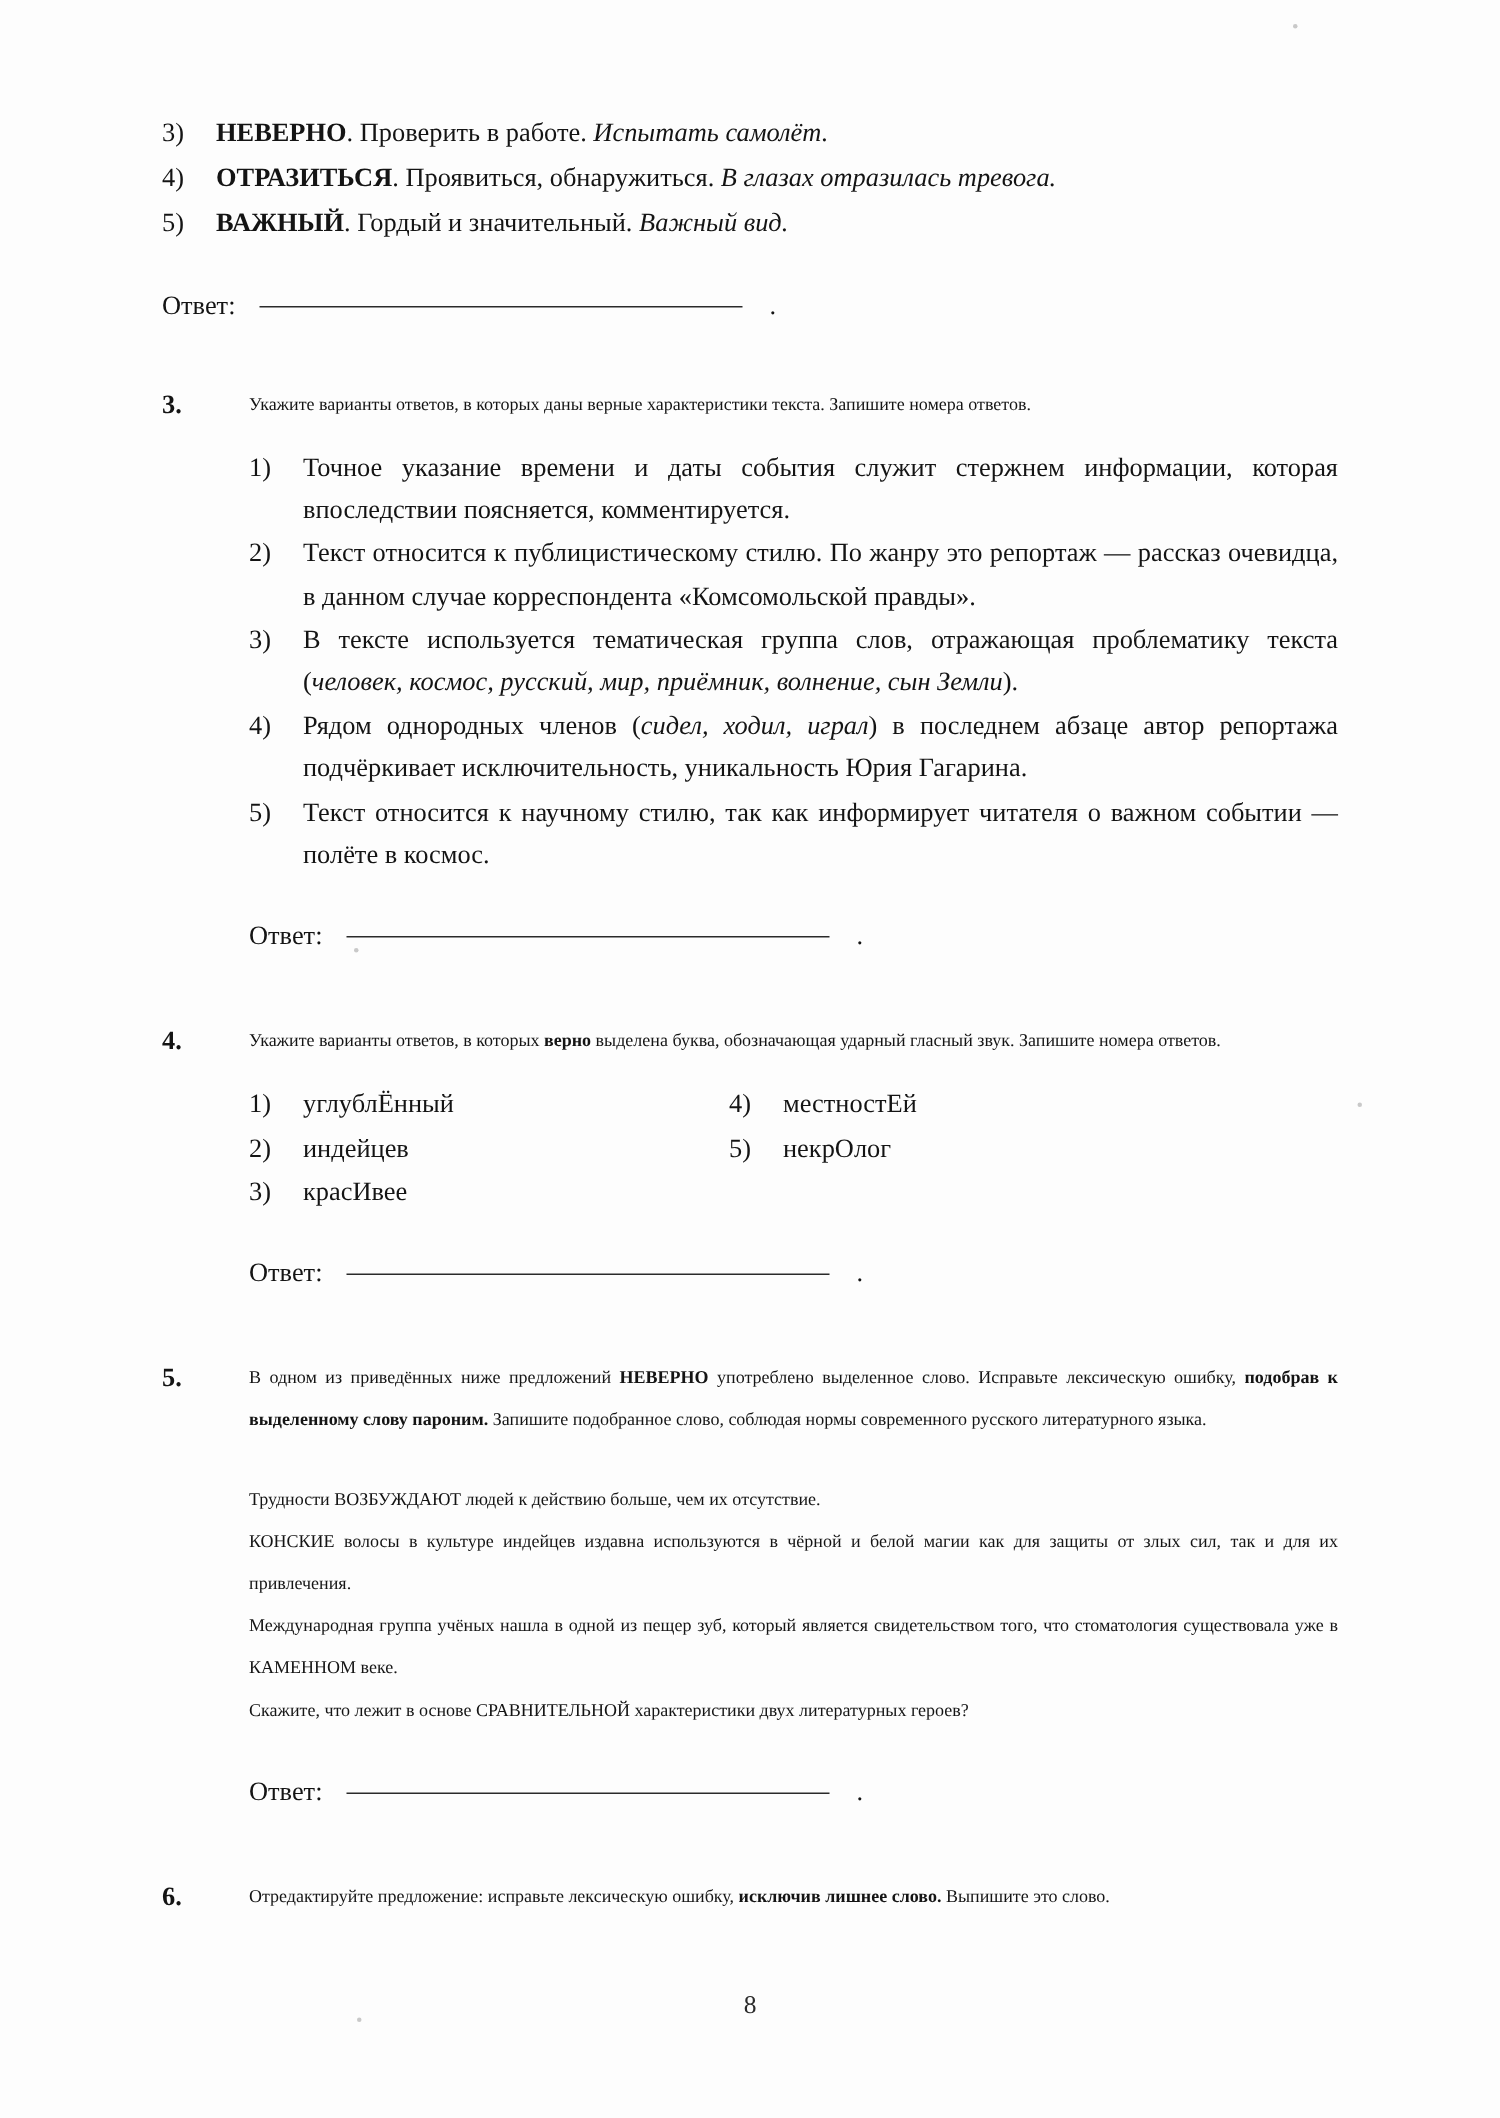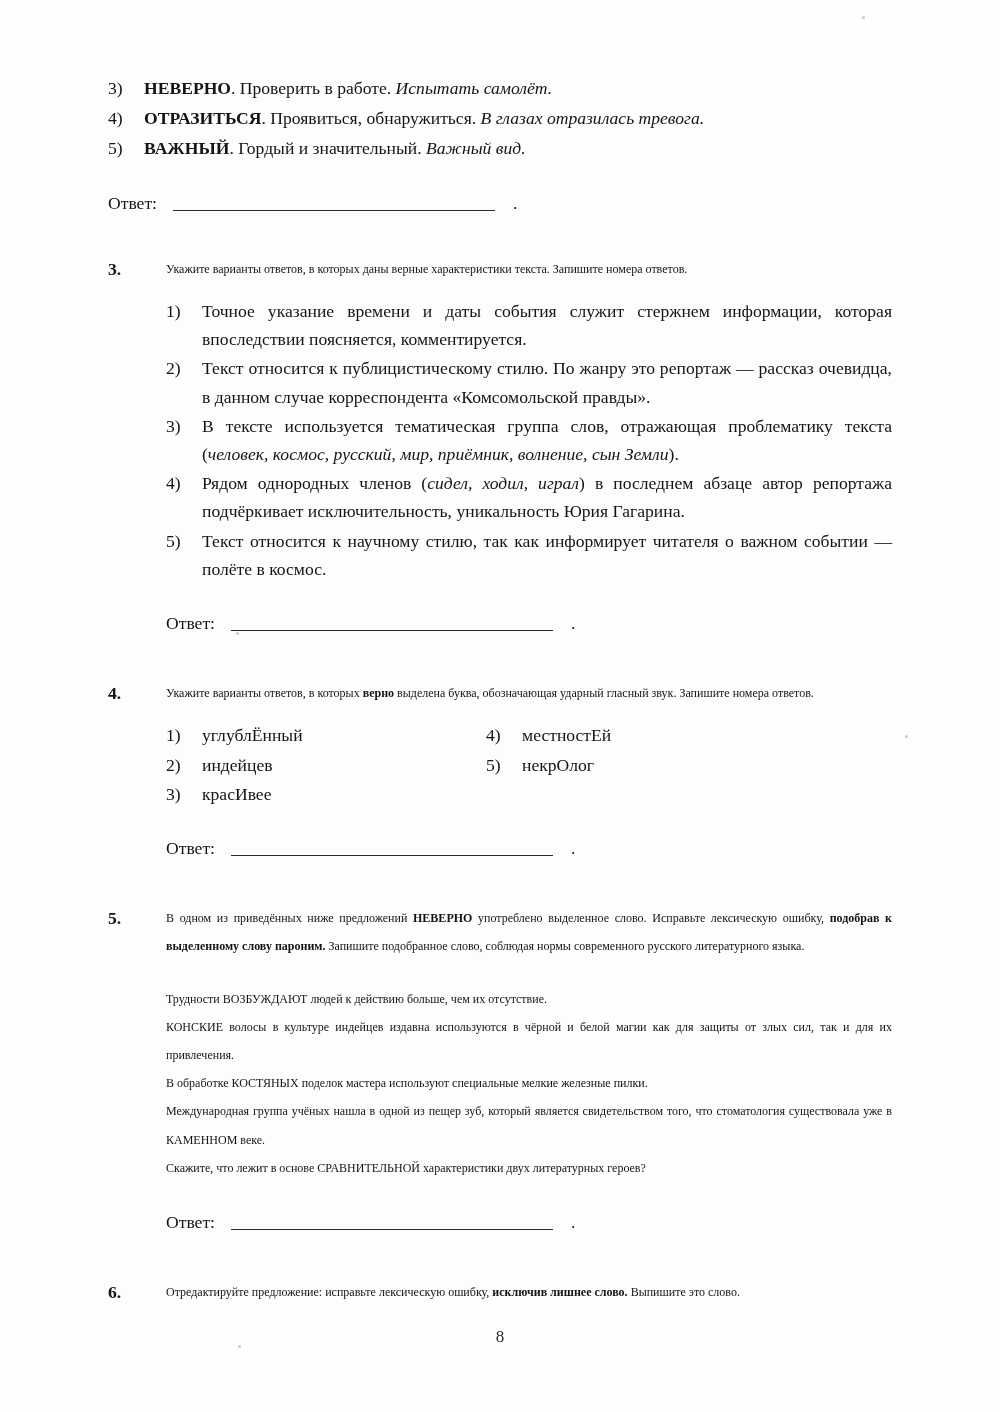--- a/index.html
+++ b/index.html
@@ -96,21 +96,21 @@
   .word-item.empty { visibility: hidden; }
 
   
   .sentences { margin-top: 24px; }
   .sentences .para { margin-bottom: 0; }
 
   
   .answer-row {
     margin-top: 26px;
     display: flex;
-    align-items: center;
+    align-items: flex-start;
     font-size: 17.6px;
     line-height: 28.2px;
   }
   .answer-label { margin-right: 16px; }
   .answer-rule {
     display: inline-block;
     width: 322px;
     border-bottom: 1.4px solid #2a2a2a;
     height: 15px;
   }
@@ -239,21 +239,20 @@
       </div>
     </div>
 
     <div class="task" style="margin-top:42px;">
       <span class="task-num">5.</span>
       <p class="para"><span>В одном из приведённых ниже предложений </span><b>НЕВЕРНО</b><span> употреблено выделенное слово. Исправьте лексическую ошибку, </span><b>подобрав к выделенному слову пароним.</b><span> Запишите подобранное слово, соблюдая нормы современного русского литературного языка.</span></p>
 
       <div class="sentences">
         <p class="para">Трудности ВОЗБУЖДАЮТ людей к действию больше, чем их отсутствие.</p>
         <p class="para">КОНСКИЕ волосы в культуре индейцев издавна используются в чёрной и белой магии как для защиты от злых сил, так и для их привлечения.</p>
-        <p class="para">В обработке КОСТЯНЫХ поделок мастера используют специальные мелкие железные пилки.</p>
         <p class="para">Международная группа учёных нашла в одной из пещер зуб, который является свидетельством того, что стоматология существовала уже в КАМЕННОМ веке.</p>
         <p class="para">Скажите, что лежит в основе СРАВНИТЕЛЬНОЙ характеристики двух литературных героев?</p>
       </div>
 
       <div class="answer-row">
         <span class="answer-label">Ответ:</span>
         <span class="answer-rule"></span>
         <span class="answer-dot">.</span>
       </div>
     </div>

